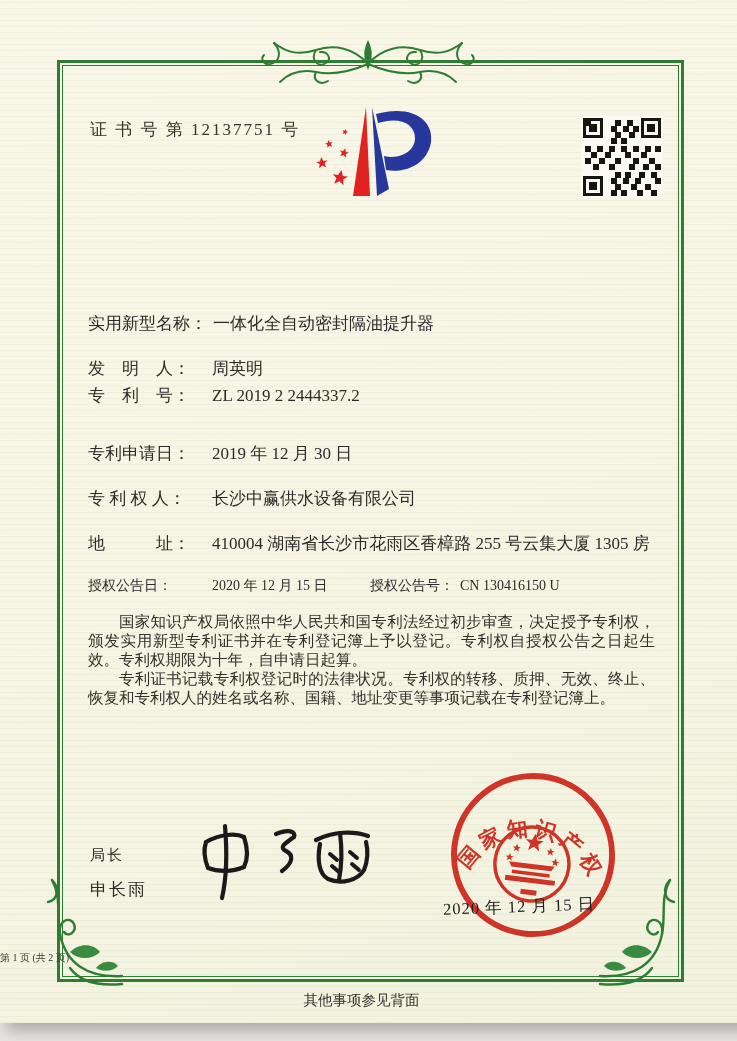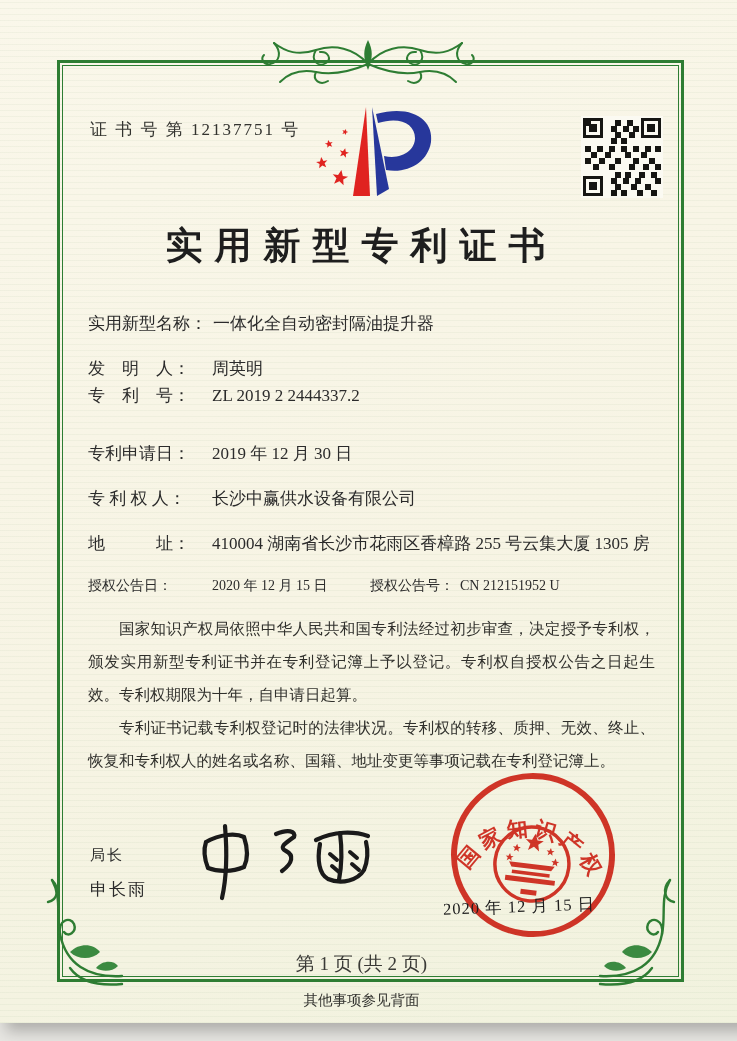--- a/index.html
+++ b/index.html
@@ -18,30 +18,30 @@
   .cert-no{left:90px;top:118px;font-size:17px;letter-spacing:2px;color:#33332f;}
   .title{left:0;top:221px;width:723px;text-align:center;font-size:37px;font-weight:bold;
     letter-spacing:12px;color:#1e1e1e;}
   .field{left:88px;width:570px;font-size:17px;white-space:nowrap;}
   .f-label{display:inline-block;min-width:118px;white-space:pre;}
   .f-value{margin-left:6px;margin-top:27px;}
   .row0{top:312px}.row1{top:357px}.row2{top:384px}
   .row3{top:442px}.row4{top:487px}.row5{top:532px}
   .grant-row{left:88px;top:577px;width:570px;font-size:14px;white-space:nowrap;}
   .grant-no{position:absolute;left:282px;top:0;}
-  .paras{left:88px;top:612px;width:567px;font-size:15.5px;line-height:33px;
+  .paras{left:88px;top:612px;width:567px;font-size:15.5px;line-height:19px;
     text-align:justify;color:#30302c;}
   .paras p{margin:0;text-indent:2em;}
   .sig-title{left:90px;top:846px;font-size:15px;letter-spacing:2px;}
   .sig-name{left:90px;top:878px;font-size:17px;letter-spacing:2px;}
   .sig-script{left:192px;top:818px;}
   .seal{left:446px;top:768px;opacity:.93;mix-blend-mode:multiply;}
   .seal-date{left:443px;top:896px;font-size:16.5px;letter-spacing:1px;color:#1d1d1d;
     transform:rotate(-2deg);}
-  .page-no{left:0;top:951px;width:723px;text-align:center;font-size:19px;color:#3a3a36;}
+  .page-no{left:0;top:951px;width:723px;text-align:left;font-size:10px;color:#3a3a36;}
   .back-note{left:0;top:991px;width:723px;text-align:center;font-size:14.5px;color:#33332f;}
   .qr{left:581px;top:116px;width:82px;height:82px;background:#fbfaf2;}
   .finder{position:absolute;width:14px;height:14px;border:3px solid #161613;background:#fbfaf2;}
   .finder::after{content:"";position:absolute;left:3px;top:3px;width:8px;height:8px;background:#161613;}
   .fd-tl{left:2px;top:2px}.fd-tr{right:2px;top:2px}.fd-bl{left:2px;bottom:2px}
   .qr-dots{position:absolute;left:4px;top:4px;width:6px;height:6px;background:#161613;
     box-shadow:
       30px 0 #161613,42px 0 #161613,26px 6px #161613,38px 6px #161613,48px 6px #161613,
       30px 12px #161613,44px 12px #161613,26px 18px #161613,36px 18px #161613,
       0 26px #161613,12px 26px #161613,24px 26px #161613,36px 26px #161613,48px 26px #161613,60px 26px #161613,70px 26px #161613,
@@ -122,21 +122,20 @@
       <path d="M64,10 C100,0 122,16 119,38 C116,58 96,70 74,66 L72,52 C90,56 103,46 103,34 C103,20 88,12 66,19 Z" fill="#27379b"></path>
     </svg>
 
     <div class="abs qr">
       <div class="finder fd-tl"></div>
       <div class="finder fd-tr"></div>
       <div class="finder fd-bl"></div>
       <div class="qr-dots"></div>
     </div>
 
-    <div class="abs title">实用新型专利证书</div>
 
     <div class="abs field row0">
       <span class="f-label">实用新型名称：</span><span class="f-value">一体化全自动密封隔油提升器</span>
     </div>
     <div class="abs field row1">
       <span class="f-label">发　明　人：</span><span class="f-value">周英明</span>
     </div>
     <div class="abs field row2">
       <span class="f-label">专　利　号：</span><span class="f-value">ZL 2019 2 2444337.2</span>
     </div>
@@ -145,21 +144,21 @@
     </div>
     <div class="abs field row4">
       <span class="f-label">专 利 权 人：</span><span class="f-value">长沙中赢供水设备有限公司</span>
     </div>
     <div class="abs field row5">
       <span class="f-label">地　　　址：</span><span class="f-value">410004 湖南省长沙市花雨区香樟路 255 号云集大厦 1305 房</span>
     </div>
 
     <div class="abs grant-row">
       <span><span class="f-label">授权公告日：</span><span class="f-value">2020 年 12 月 15 日</span></span>
-      <span class="grant-no"><span>授权公告号：</span><span class="f-value">CN 212151952 U</span></span>
+      <span class="grant-no"><span>授权公告号：</span><span class="f-value">CN 130416150 U</span></span>
     </div>
 
     <div class="abs paras">
       <p>国家知识产权局依照中华人民共和国专利法经过初步审查，决定授予专利权，颁发实用新型专利证书并在专利登记簿上予以登记。专利权自授权公告之日起生效。专利权期限为十年，自申请日起算。</p>
       <p>专利证书记载专利权登记时的法律状况。专利权的转移、质押、无效、终止、恢复和专利权人的姓名或名称、国籍、地址变更等事项记载在专利登记簿上。</p>
     </div>
 
     <div class="abs sig-title">局长</div>
     <div class="abs sig-name">申长雨</div>
 

